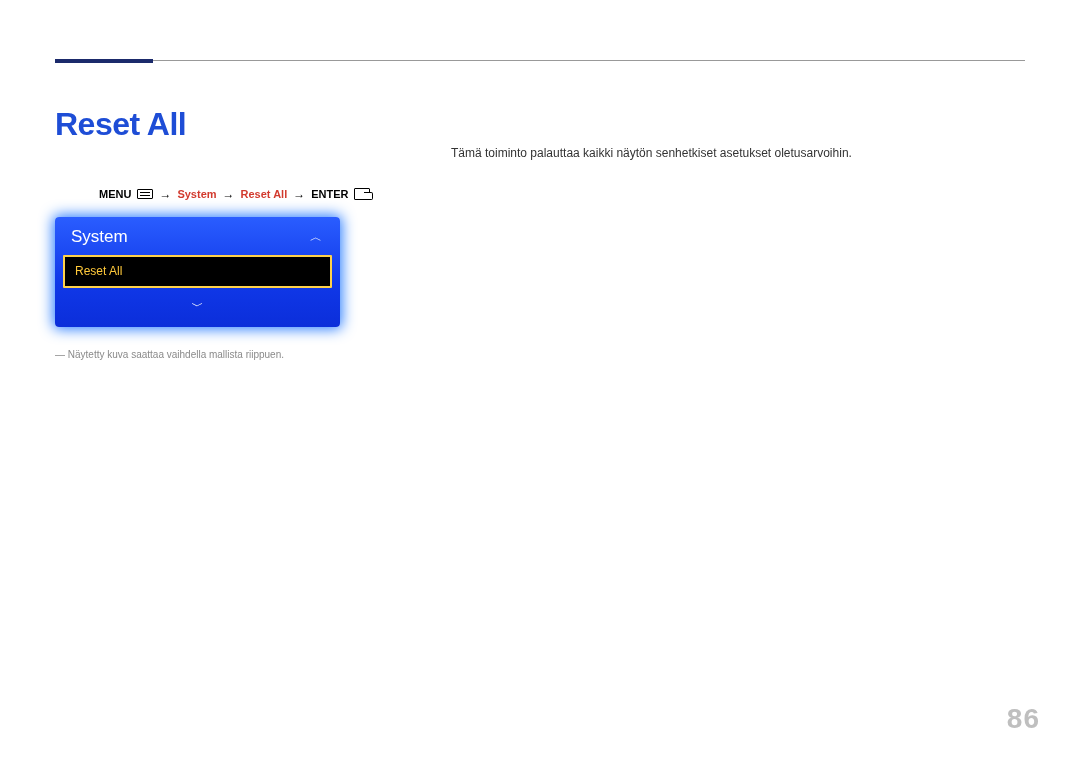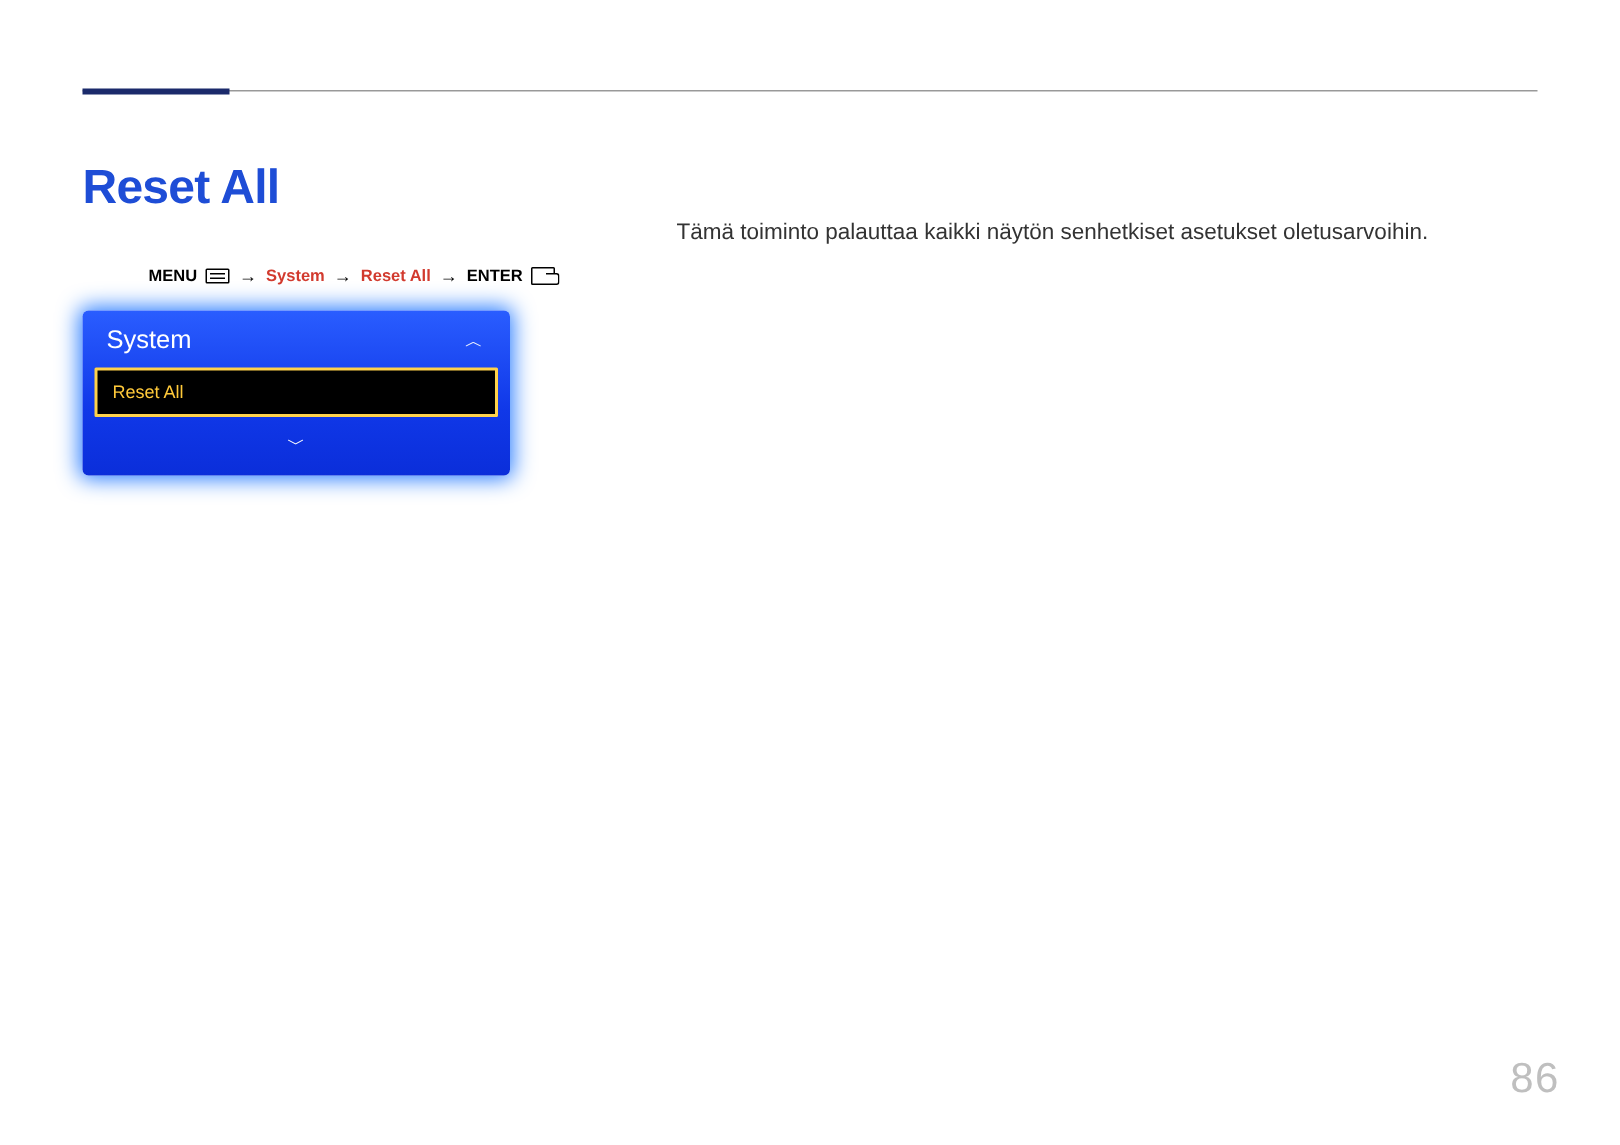--- a/index.html
+++ b/index.html
@@ -18,21 +18,21 @@
     width: 970px;
   }
   .topbar { position: absolute; left: 0; top: 0; width: 970px; }
   .topbar-line { position: absolute; left: 0; top: 0; width: 970px; height: 1px; background: #999; }
   .topbar-accent { position: absolute; left: 0; top: -1px; width: 98px; height: 4px; background: #1b2a6b; }
 
   .content { position: absolute; left: 0; top: 46px; width: 970px; }
 
   .heading { color: #1e4dd6; font-size: 32px; font-weight: 700; letter-spacing: -0.5px; }
 
-  .nav-path { margin-top: 34px; font-size: 11px; font-weight: 700; color: #000; display: flex; align-items: center; gap: 6px; padding-left: 44px; }
+  .nav-path { margin-top: 44px; font-size: 11px; font-weight: 700; color: #000; display: flex; align-items: center; gap: 6px; padding-left: 44px; }
   .nav-path .red { color: #d23a2e; font-weight: 700; }
   .nav-path .arr { font-weight: 400; color: #000; font-size: 12px; }
   .icon-box { display: inline-block; width: 16px; height: 10px; border: 1px solid #000; border-radius: 1px; position: relative; }
   .icon-menu::before { content: ""; position: absolute; left: 2px; right: 2px; top: 2px; height: 1px; background: #000; }
   .icon-menu::after { content: ""; position: absolute; left: 2px; right: 2px; bottom: 2px; height: 1px; background: #000; }
   .icon-enter { display: inline-flex; align-items: center; }
   .icon-enter-box { display: inline-block; width: 16px; height: 12px; border: 1px solid #000; border-radius: 1px; position: relative; }
   .icon-enter-box::after { content: ""; position: absolute; right: -4px; top: 3px; width: 8px; height: 6px; border: 1px solid #000; border-left: none; border-radius: 0 2px 2px 0; background: #fff; }
 
   .tv-menu {
@@ -44,23 +44,23 @@
     box-shadow: 0 0 14px 2px #2a7dff;
   }
   .tv-menu-header { display: flex; align-items: center; justify-content: space-between; padding: 10px 18px 8px 16px; color: #fff; font-size: 17px; font-weight: 400; }
   .tv-menu-header .chev { font-size: 12px; opacity: 0.95; }
   .tv-menu-item { margin: 0 8px 10px 8px; border: 2px solid #ffd24a; background: #000; color: #ffc93a; padding: 7px 10px 8px 10px; font-size: 12px; font-weight: 400; border-radius: 1px; }
   .tv-menu-below { color: #fff; text-align: center; padding-bottom: 12px; font-size: 12px; }
 
   .note { margin-top: 22px; font-size: 10px; color: #8a8a8a; }
   .note::before { content: "― "; color: #8a8a8a; }
 
-  .description { position: absolute; left: 396px; top: 40px; font-size: 15px; color: #333; }
+  .description { position: absolute; left: 396px; top: 40px; font-size: 12px; color: #333; }
 
-  .page-number { position: absolute; right: 40px; bottom: 28px; font-size: 28px; color: #bfbfbf; font-weight: 400; letter-spacing: 1px; }
+  .page-number { position: absolute; right: 40px; bottom: 28px; font-size: 28px; color: #bfbfbf; font-weight: 700; letter-spacing: 1px; }
 </style>
 </head>
 <body>
 
 <div class="page">
   <div class="topbar">
     <div class="topbar-line"></div>
     <div class="topbar-accent"></div>
   </div>
 
@@ -83,18 +83,19 @@
 
     <div class="tv-menu">
       <div class="tv-menu-header">
         <span>System</span>
         <span class="chev">︿</span>
       </div>
       <div class="tv-menu-item">Reset All</div>
       <div class="tv-menu-below">﹀</div>
     </div>
 
+    <div class="note">Näytetty kuva saattaa vaihdella mallista riippuen.</div>
 
     <div class="description">Tämä toiminto palauttaa kaikki näytön senhetkiset asetukset oletusarvoihin.</div>
   </div>
 </div>
 
 <div class="page-number">86</div>
 
 </body></html>

